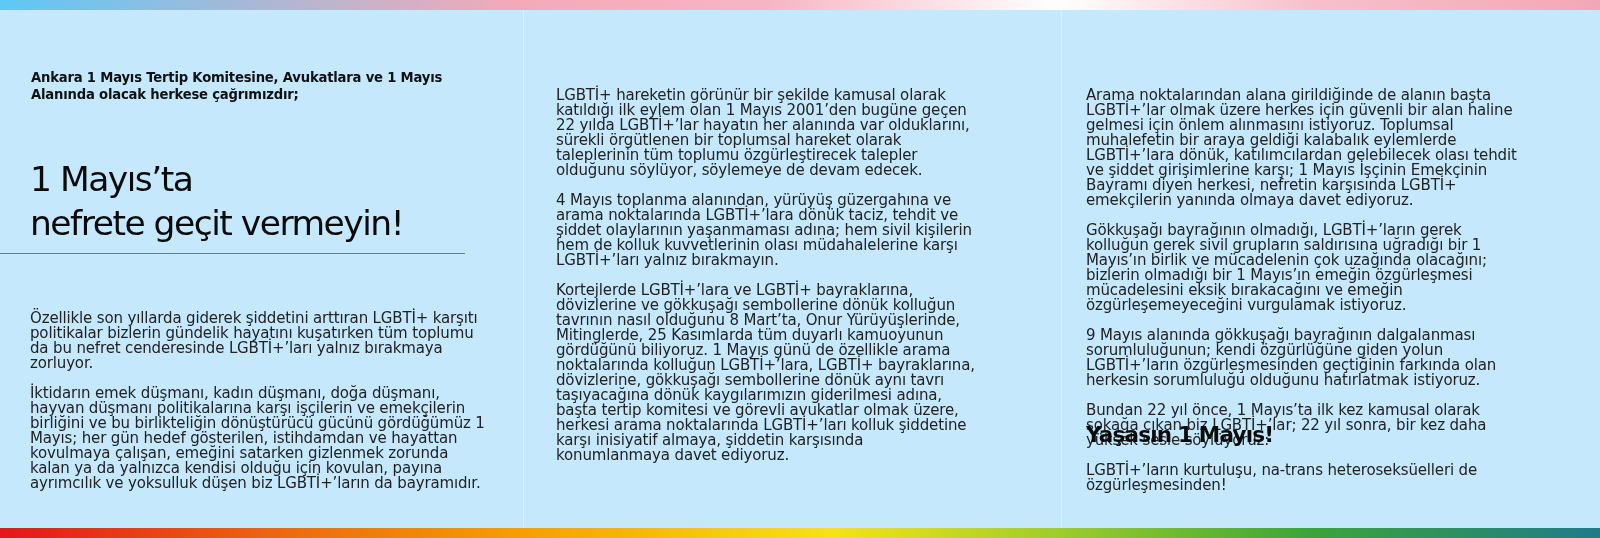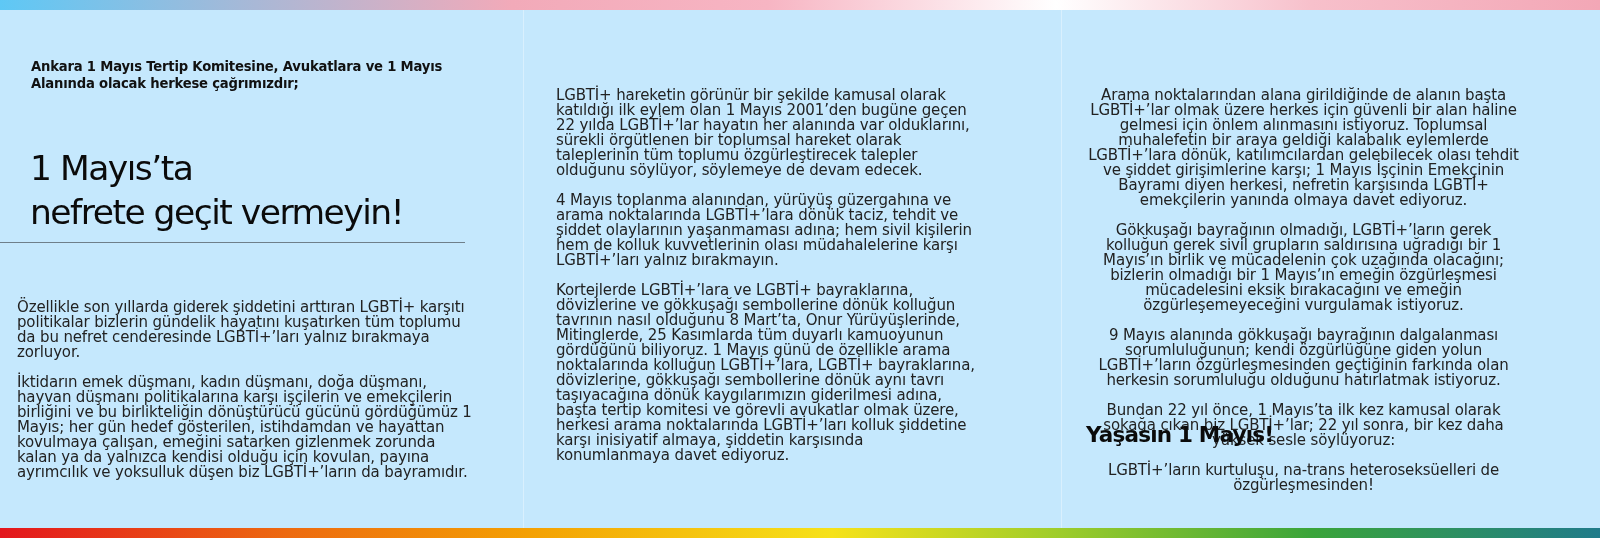--- a/index.html
+++ b/index.html
@@ -15,41 +15,41 @@
   }
   .bottom-stripe {
     position: absolute; left: 0; top: 528px; width: 1600px; height: 10px;
     background: linear-gradient(90deg, #e3161d 0%, #ed6a10 18%, #f4a003 33%, #f6e21a 52%, #9fcd2a 66%, #3aa43a 82%, #207b8a 100%);
   }
   .seam { position: absolute; top: 10px; width: 1px; height: 518px; background: rgba(255,255,255,0.35); }
   .seam.s1 { left: 523px; }
   .seam.s2 { left: 1061px; }
 
   .panel { position: absolute; top: 10px; height: 518px; }
-  .panel-1 { left: 0; width: 523px; }
+  .panel-1 { left: 0; width: 523px; margin-top: 11px; }
   .panel-2 { left: 524px; width: 537px; }
-  .panel-3 { left: 1062px; width: 538px; text-align: center; }
+  .panel-3 { left: 1062px; width: 538px; }
 
   .call-heading {
     position: absolute; left: 31px; top: 48px; width: 440px;
     font-size: 13.2px; font-weight: bold; line-height: 17px; letter-spacing: -0.2px; color: #111;
   }
   .main-title {
     position: absolute; left: 30px; top: 136px; width: 480px;
     font-size: 34.5px; font-weight: normal; line-height: 44px; letter-spacing: -1.5px; color: #0b0b0b;
   }
   .title-rule {
     position: absolute; left: 0; top: 232px; width: 465px; height: 0;
     border-top: 1.5px solid #6f7f8a;
   }
   .body-text {
     position: absolute; font-size: 15px; line-height: 15px; color: #222; letter-spacing: -0.15px;
   }
   .body-text p { margin: 0 0 15px 0; }
-  .p1-body { left: 17px; top: 290px; width: 460px; }
+  .p1-body { left: 30px; top: 290px; width: 460px; }
   .p2-body { left: 32px; top: 78px; width: 420px; }
   .p3-body { left: 24px; top: 78px; width: 435px; }
   .closing {
     position: absolute; left: 24px; top: 394px; font-size: 21.5px; font-weight: bold; letter-spacing: -0.8px; color: #0b0b0b; margin-top: 18px;
   }
 </style>
 </head>
 <body>
 
 <div class="top-stripe"></div>

